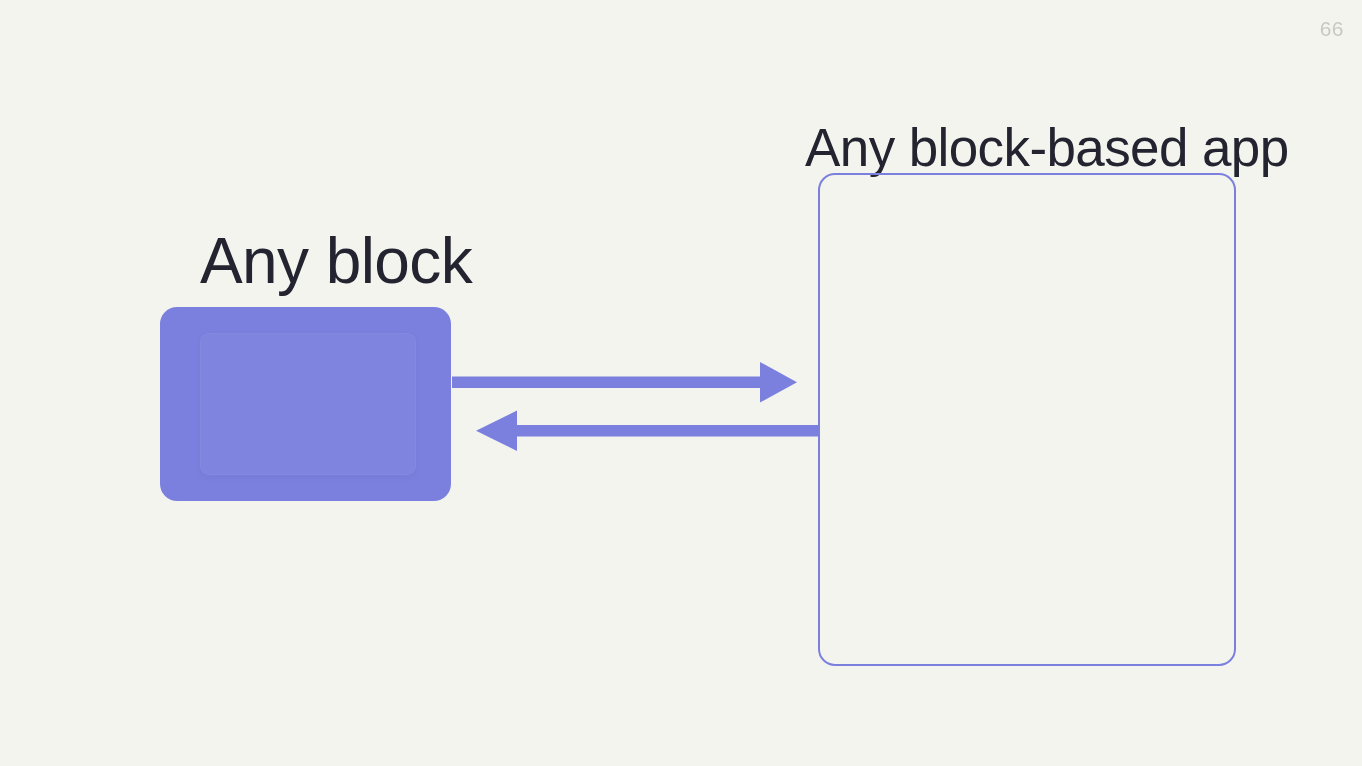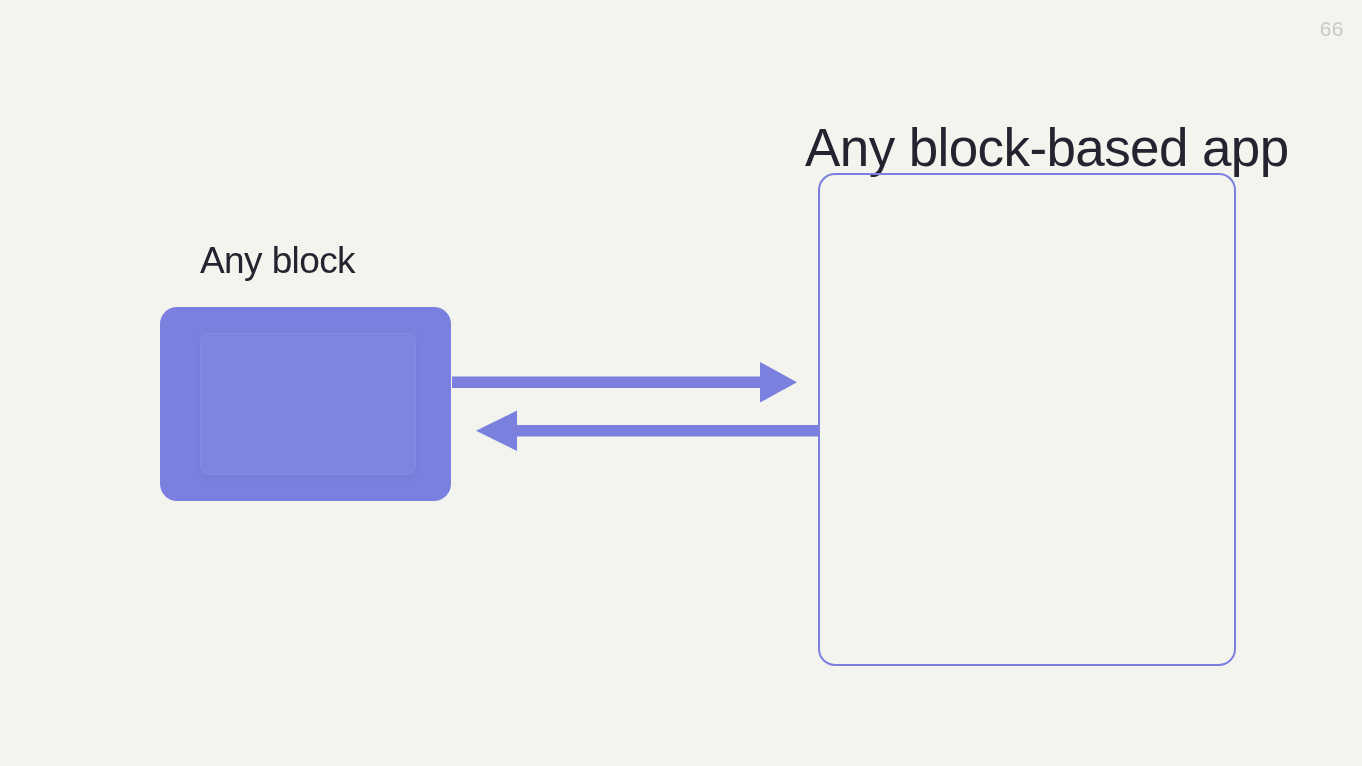--- a/index.html
+++ b/index.html
@@ -39,21 +39,21 @@
     position: absolute;
     color: #242431;
     font-family: "Liberation Sans", sans-serif;
     font-weight: 400;
     white-space: nowrap;
     letter-spacing: -0.6px;
   }
   .heading-left {
     left: 200px;
     top: 232px;
-    font-size: 37px;
+    font-size: 64px;
     line-height: 58px;
     text-align: center;
   }
   .heading-right {
     left: 805px;
     top: 95px;
     font-size: 53px;
     line-height: 58px;
     margin-top: 24px;
   }

